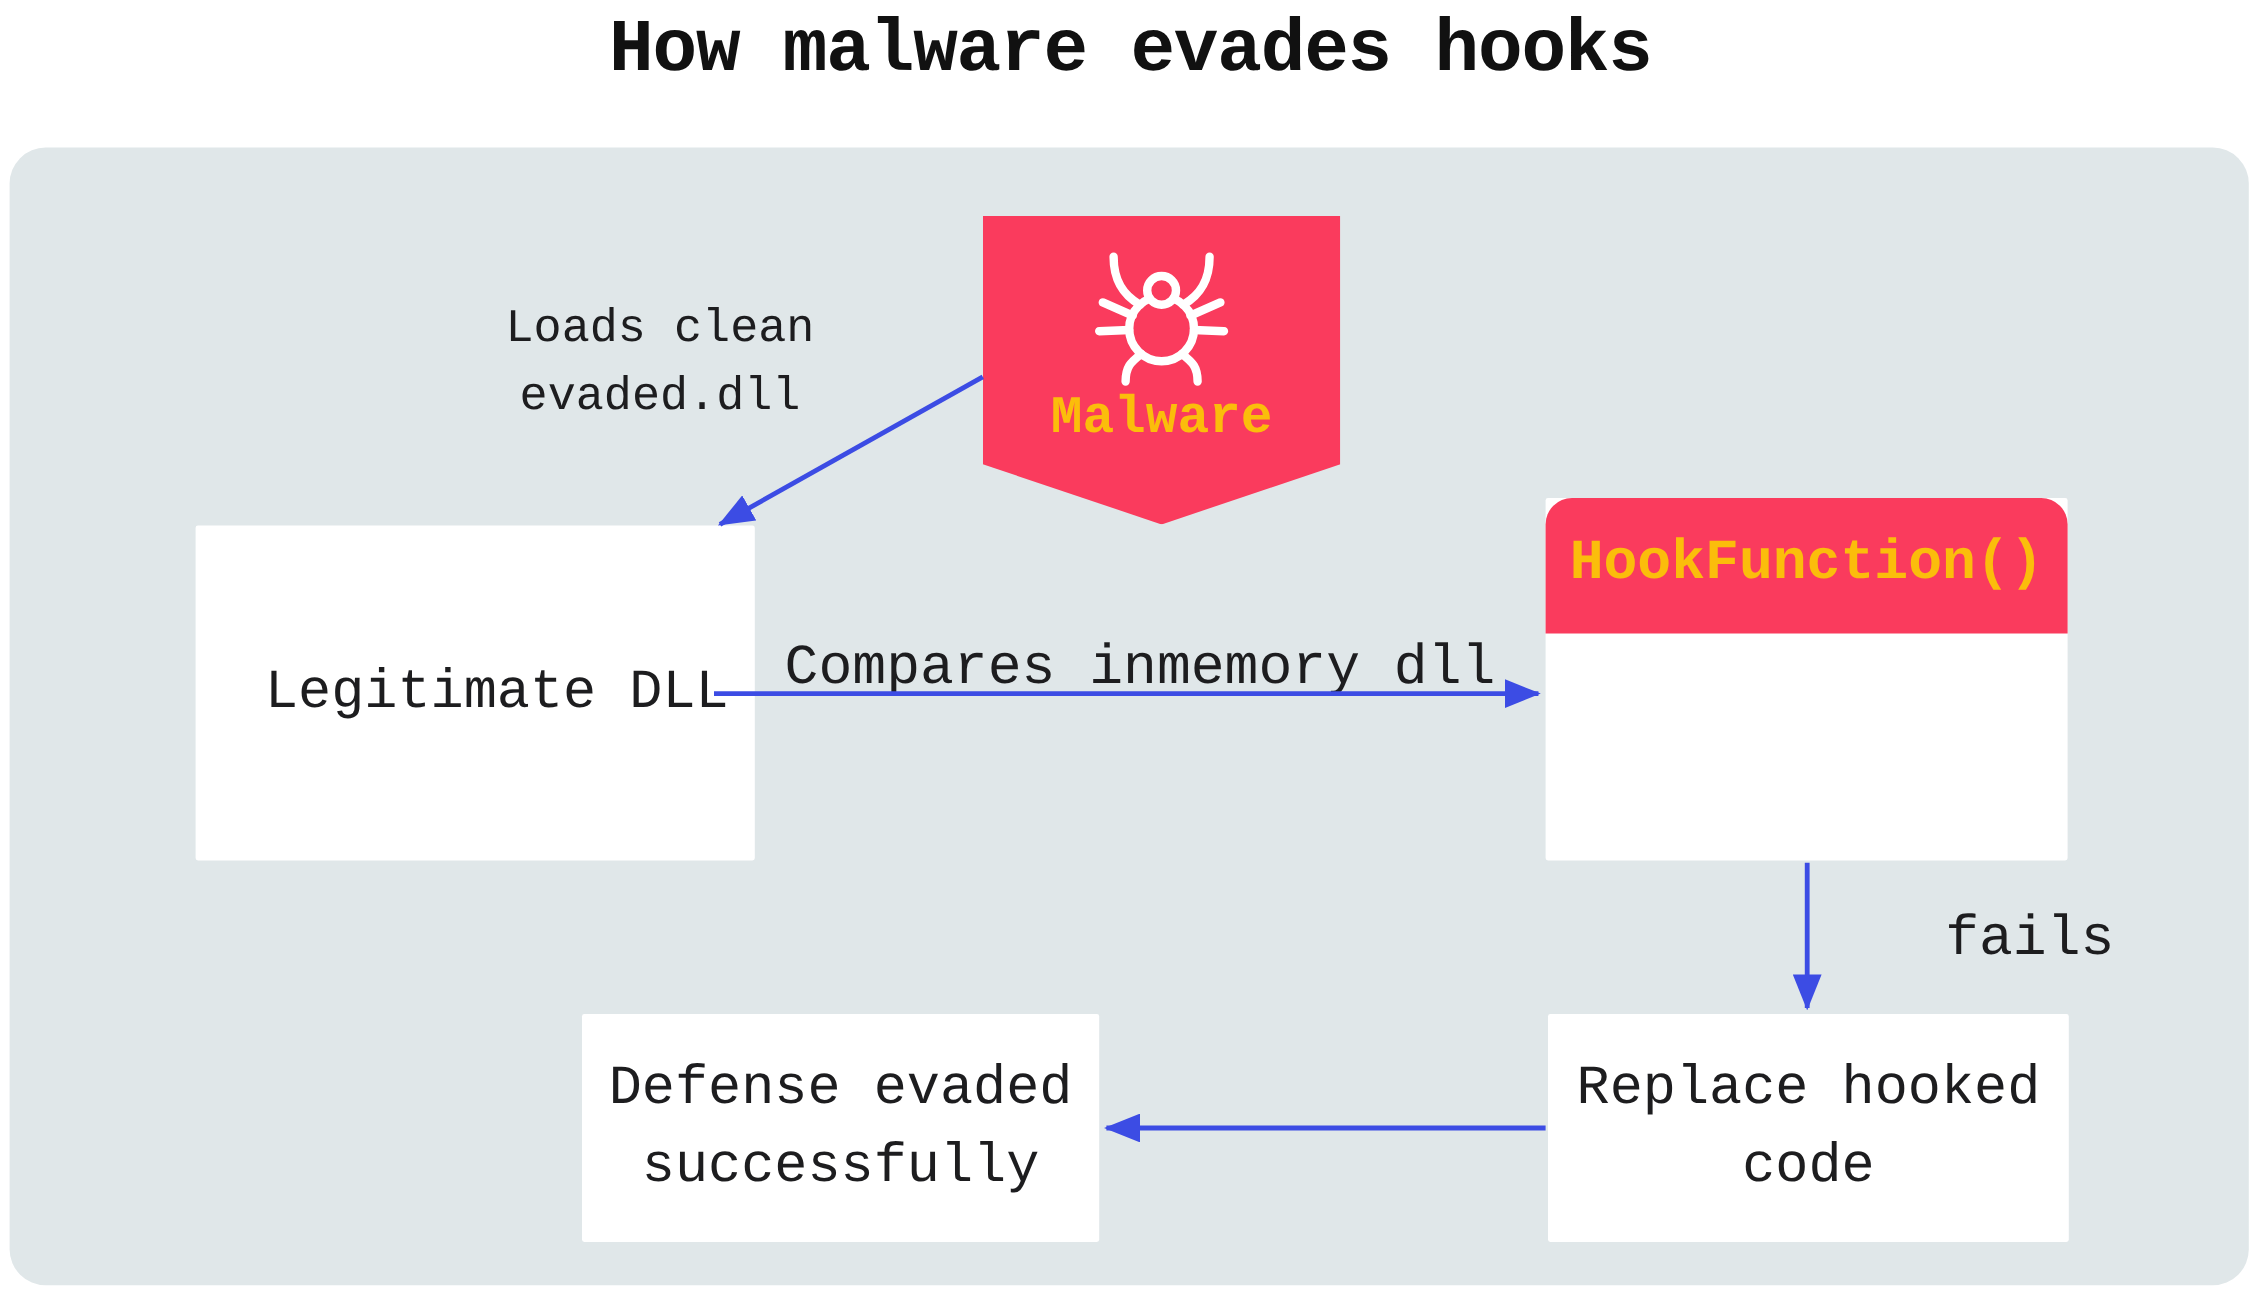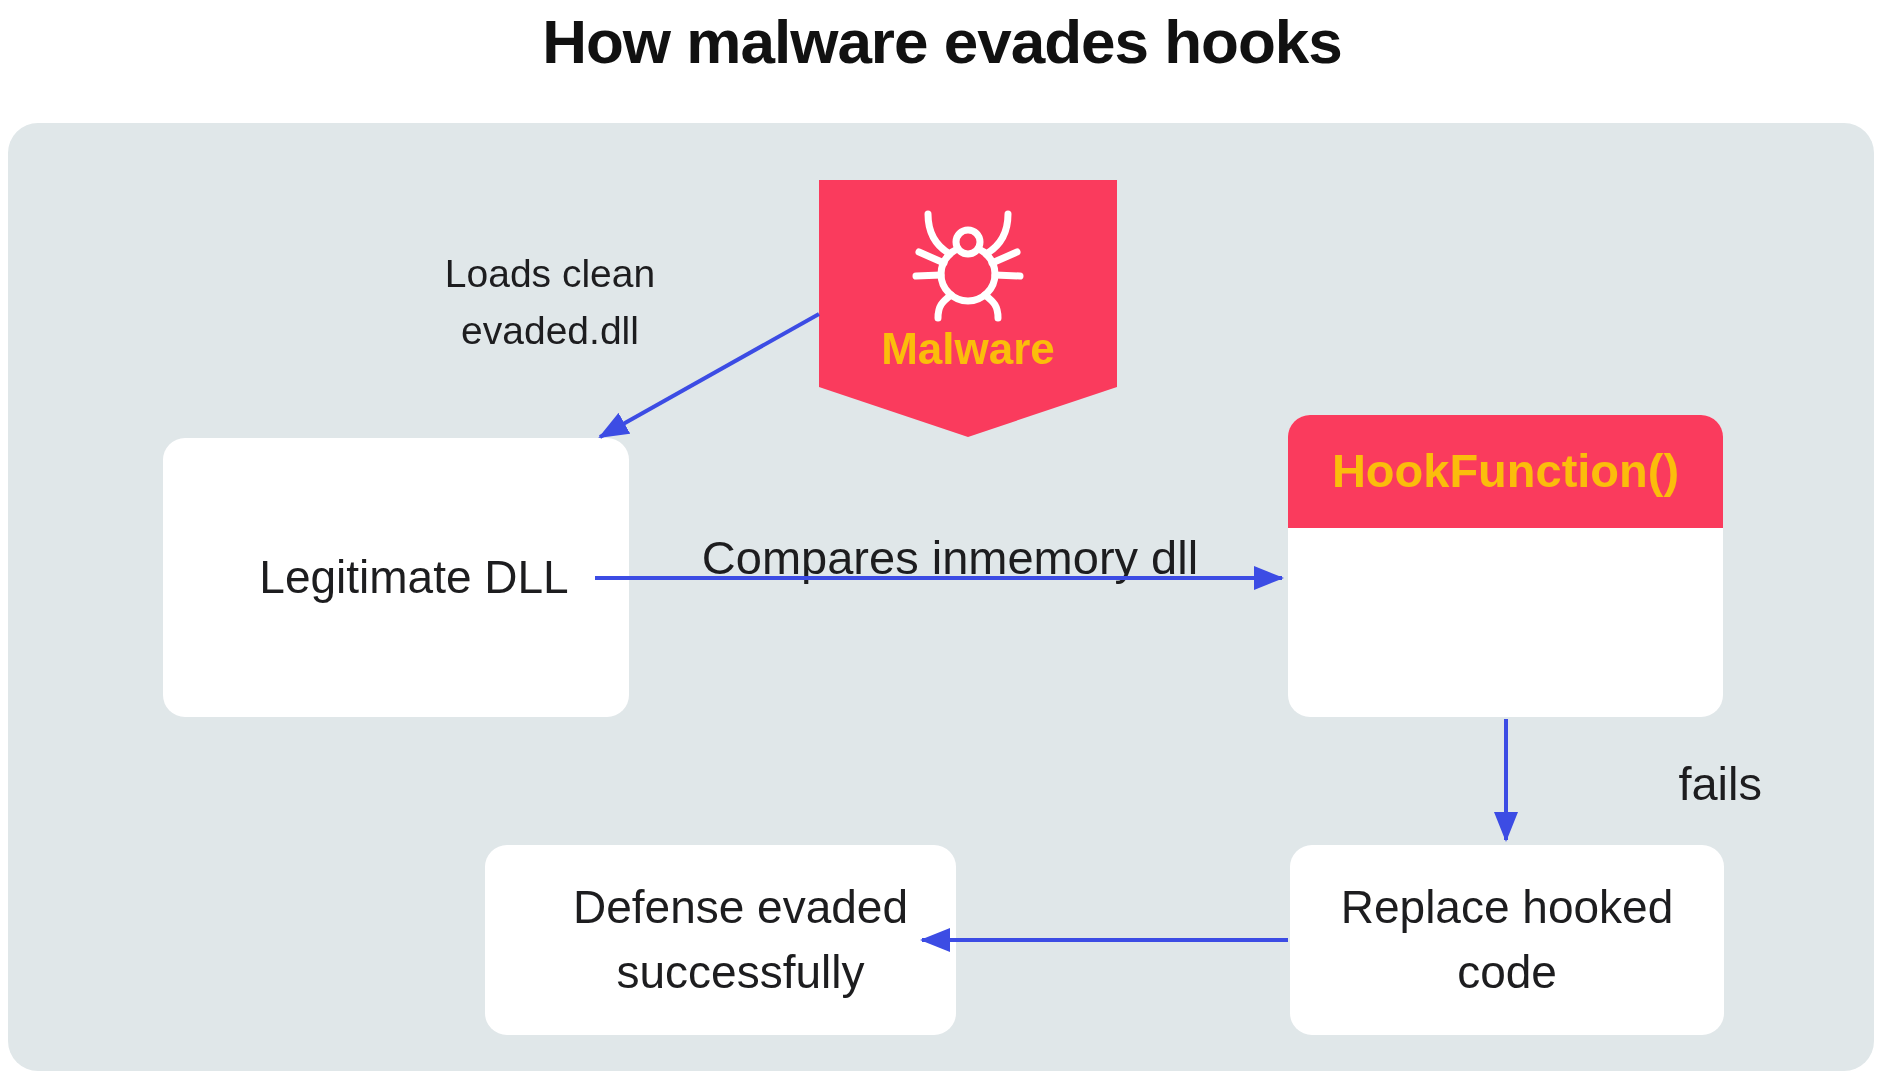--- a/index.html
+++ b/index.html
@@ -6,21 +6,21 @@
     --badge-red:#fa3b5d;
     --label-yellow:#fbbd0b;
     --arrow-blue:#3c4ce4;
     --canvas-background:#e0e7e9;
     --node-background:#ffffff;
     --text-dark:#1d1d1f;
   }
   html,body{margin:0;padding:0;background:#ffffff;}
   .screen{
     position:relative;width:1884px;height:1080px;overflow:hidden;
-    font-family:Liberation Sans, sans-serif;color:var(--text-dark);
+    font-family:Liberation Mono, monospace;color:var(--text-dark);
     background:#ffffff;
   }
   .page-title{
     position:absolute;left:0;top:6px;width:100%;text-align:center;
     font-size:62px;font-weight:700;letter-spacing:-1px;color:#111111;
   }
   .canvas{
     position:absolute;left:8px;top:123px;width:1866px;height:948px;
     background:var(--canvas-background);border-radius:30px;
   }
@@ -30,34 +30,34 @@
     background:var(--badge-red);
     clip-path:polygon(0 0,100% 0,100% 80.5%,50% 100%,0 80.5%);
     display:flex;flex-direction:column;align-items:center;
   }
   .badge svg{margin-top:10px;}
   .badge-label{
     margin-top:2px;font-size:44px;font-weight:700;color:var(--label-yellow);
   }
   
   .node{
-    position:absolute;background:var(--node-background);border-radius:22px;
+    position:absolute;background:var(--node-background);border-radius:2px;
     display:flex;align-items:center;justify-content:center;
     font-size:46px;line-height:1.42;text-align:center;color:var(--text-dark);
   }
   .node-legit{left:163px;top:438px;width:430px;height:279px;padding-left:36px;}
   .node-hook{left:1288px;top:415px;width:435px;height:302px;flex-direction:column;align-items:stretch;justify-content:flex-start;}
   .hook-header{
     height:113px;background:var(--badge-red);border-radius:22px 22px 0 0;
     display:flex;align-items:center;justify-content:center;
     font-size:47px;font-weight:700;color:var(--label-yellow);
   }
   .hook-body{flex:1;}
   .node-replace{left:1290px;top:845px;width:434px;height:190px;}
-  .node-defense{left:485px;top:845px;width:431px;height:190px;padding-left:40px;}
+  .node-defense{left:485px;top:845px;width:431px;height:190px;}
   
   .edge-label{
     position:absolute;font-size:39px;line-height:1.45;color:var(--text-dark);
     text-align:center;
   }
   .label-loads{left:330px;top:246px;width:440px;}
   .label-compares{left:620px;top:524px;width:660px;font-size:47px;}
   .label-fails{left:1542px;top:750px;width:220px;text-align:right;font-size:47px;}
   .line{display:block;}
   

